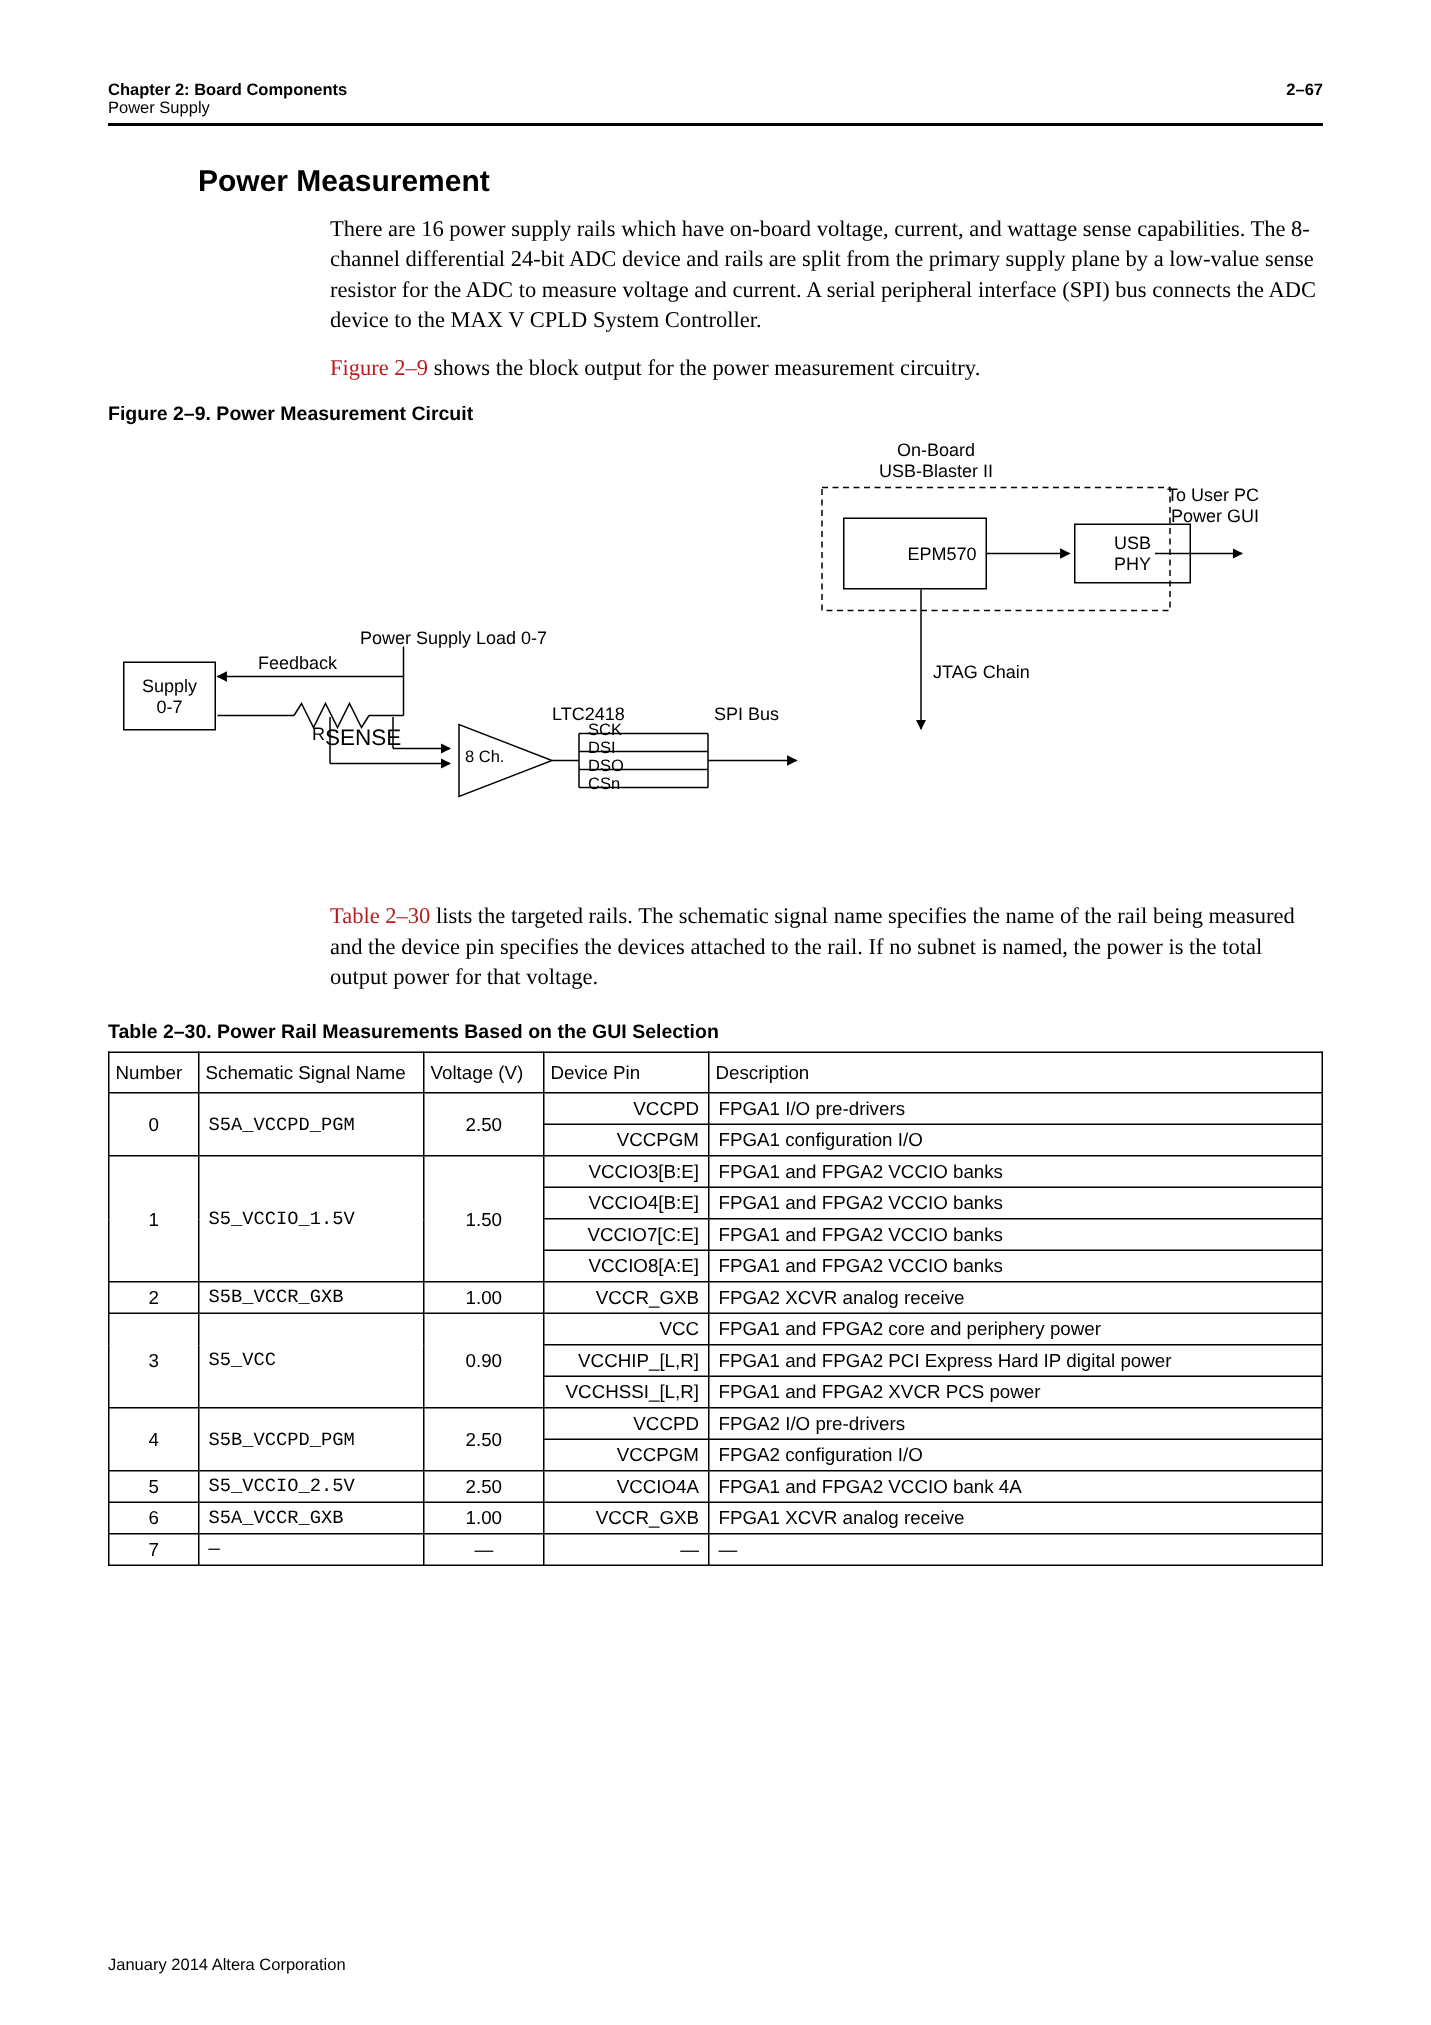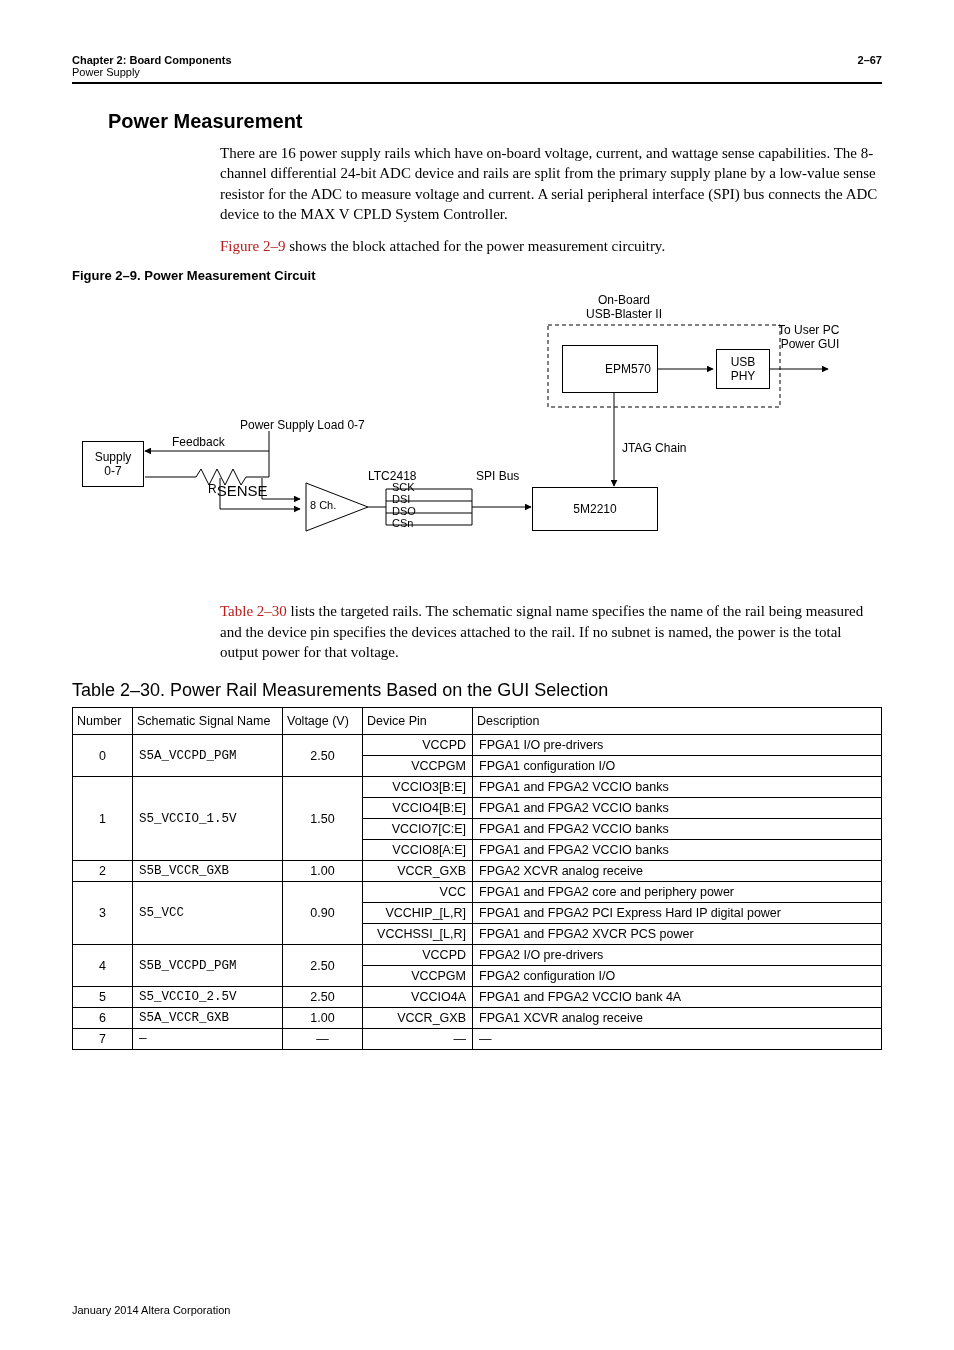--- a/index.html
+++ b/index.html
@@ -28,40 +28,40 @@
   }
   .hr-top {
     border: none;
     border-top: 2.5px solid #000;
     margin-bottom: 26px;
   }
   .section-title {
     font-family: Arial, Helvetica, sans-serif;
     font-size: 20px;
     font-weight: bold;
-    margin-left: 36px;
+    margin-left: 60px;
     margin-bottom: 10px;
   }
   .body-text {
     font-size: 15px;
     line-height: 1.35;
     margin-left: 148px;
     margin-bottom: 12px;
   }
   .figref, .tabref { color: #b91c1c; }
   .figure-caption {
     font-family: Arial, Helvetica, sans-serif;
     font-weight: bold;
     font-size: 13px;
     margin-bottom: 8px;
   }
   .table-caption {
     font-family: Arial, Helvetica, sans-serif;
-    font-weight: normal;
-    font-size: 18px;
+    font-weight: bold;
+    font-size: 13px;
     margin-bottom: 6px;
     margin-top: 18px;
   }
   
   .figure-block {
     position: relative;
     width: 100%;
     height: 290px;
     font-family: Arial, Helvetica, sans-serif;
     font-size: 12px;
@@ -121,21 +121,21 @@
   <span>Chapter 2: Board Components</span>
   <span>2–67</span>
 </div>
 <div class="header-sub">Power Supply</div>
 <hr class="hr-top">
 
 <div class="section-title">Power Measurement</div>
 
 <p class="body-text">There are 16 power supply rails which have on-board voltage, current, and wattage sense capabilities. The 8-channel differential 24-bit ADC device and rails are split from the primary supply plane by a low-value sense resistor for the ADC to measure voltage and current. A serial peripheral interface (SPI) bus connects the ADC device to the MAX V CPLD System Controller.</p>
 <p class="body-text">
-  <span class="figref">Figure 2–9</span><span> shows the block attached for the power measurement circuitry.</span>
+  <span class="figref">Figure 2–9</span><span> shows the block output for the power measurement circuitry.</span>
 </p>
 
 <div class="figure-caption">Figure 2–9.  Power Measurement Circuit</div>
 
 <div class="figure-block">
 
   <svg class="arrow-svg" width="810" height="290">
     <defs>
       <marker id="ah" viewBox="0 0 10 10" refX="9" refY="5" markerWidth="7" markerHeight="7" orient="auto-start-reverse">
         <path d="M 0 0 L 10 5 L 0 10 z" fill="#000"></path>
@@ -173,23 +173,22 @@
 
     <line x1="586" y1="78" x2="641" y2="78" stroke="#000" marker-end="url(#ah)"></line>
 
     <line x1="698" y1="78" x2="756" y2="78" stroke="#000" marker-end="url(#ah)"></line>
 
     <rect x="476" y="34" width="232" height="82" fill="none" stroke="#000" stroke-dasharray="4 3"></rect>
   </svg>
 
   <div class="box" style="left:10px; top:150px; width:62px; height:46px; white-space:pre-line;">Supply
 0-7</div>
-  <div class="box" style="left:460px; top:196px; width:126px; height:44px;">5M2210</div>
   <div class="box" style="left:490px; top:54px; width:96px; height:48px;padding-left:36px;">EPM570</div>
-  <div class="box" style="left:644px; top:58px; width:54px; height:40px; white-space:pre-line;">USB
+  <div class="box" style="left:644px; top:58px; width:78px; height:40px; white-space:pre-line;">USB
 PHY</div>
 
   <div class="lbl" style="left:100px; top:144px;">Feedback</div>
   <div class="lbl" style="left:136px; top:191px;"><span>R</span><sub style="font-size:15px;">SENSE</sub></div>
   <div class="lbl" style="left:168px; top:127px;">Power Supply Load 0-7</div>
   <div class="lbl" style="left:238px; top:208px; font-size:11px;">8 Ch.</div>
   <div class="lbl" style="left:296px; top:178px;">LTC2418</div>
   <div class="lbl" style="left:320px; top:190px; font-size:11px;">SCK</div>
   <div class="lbl" style="left:320px; top:202px; font-size:11px;">DSI</div>
   <div class="lbl" style="left:320px; top:214px; font-size:11px;">DSO</div>

